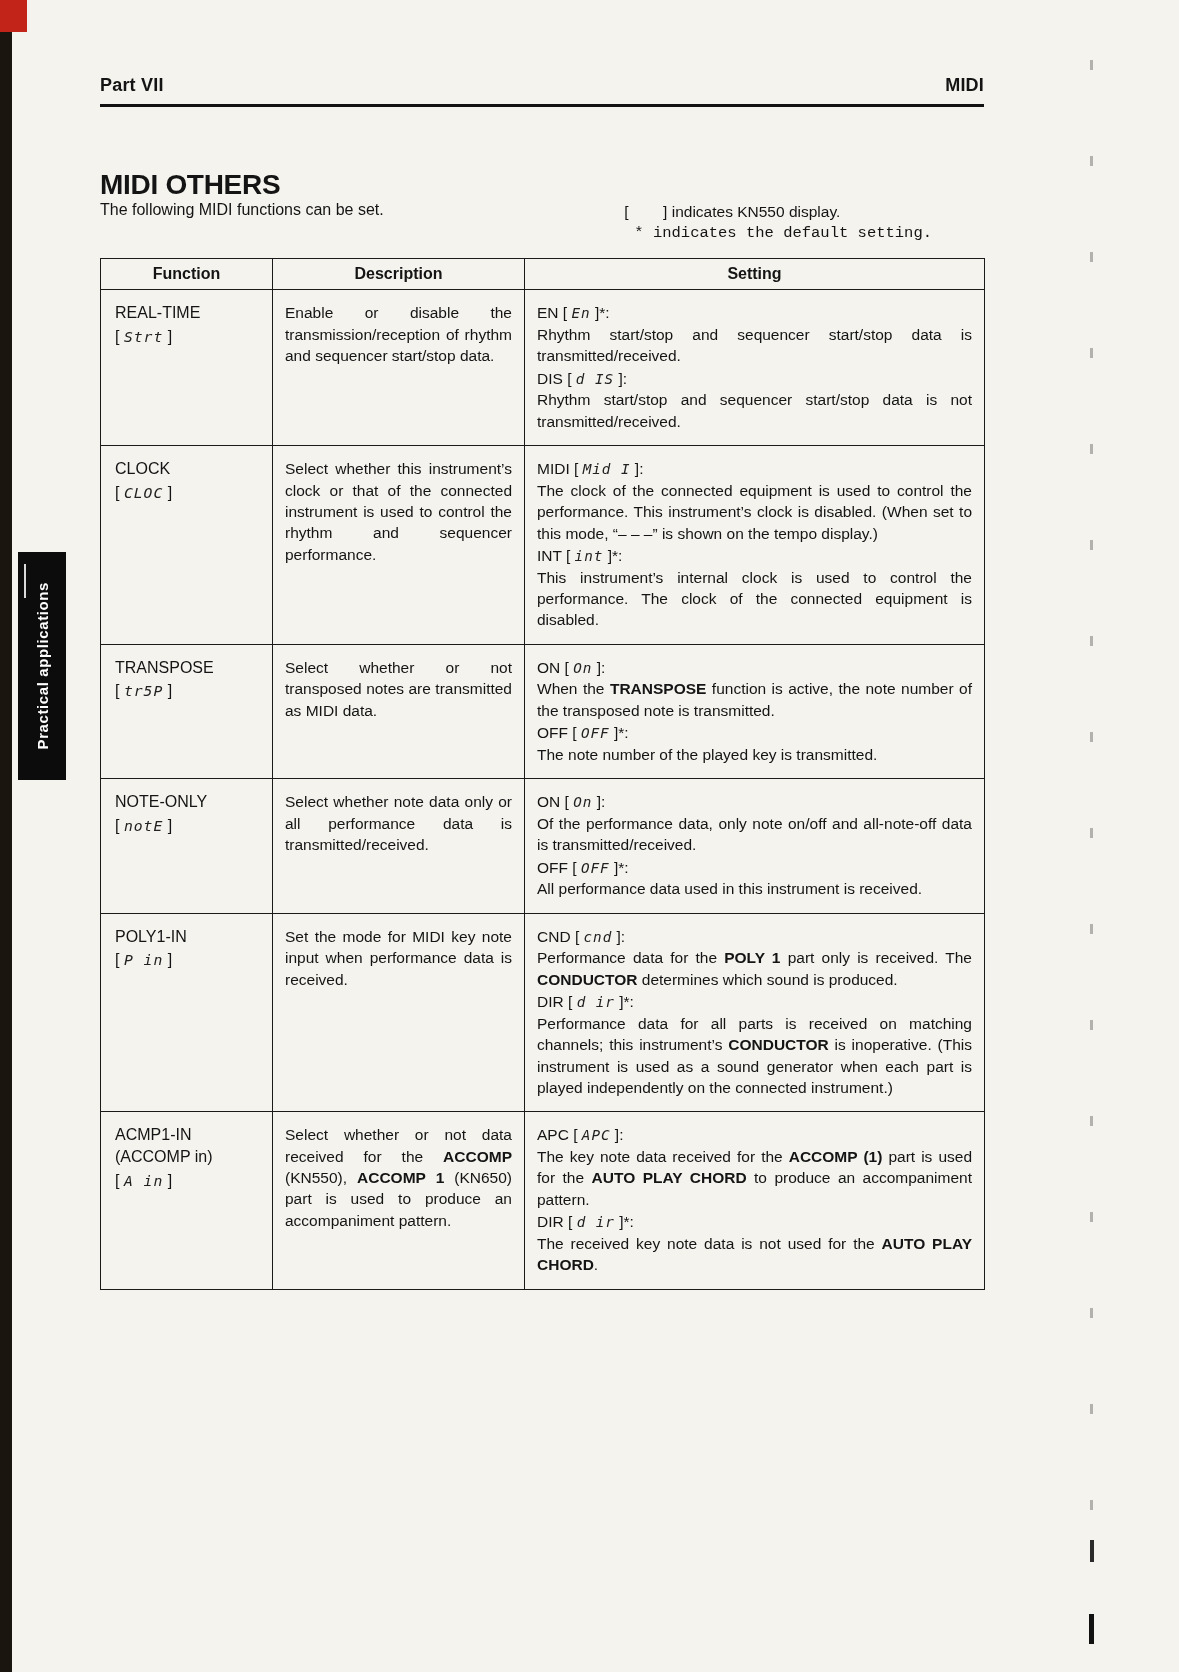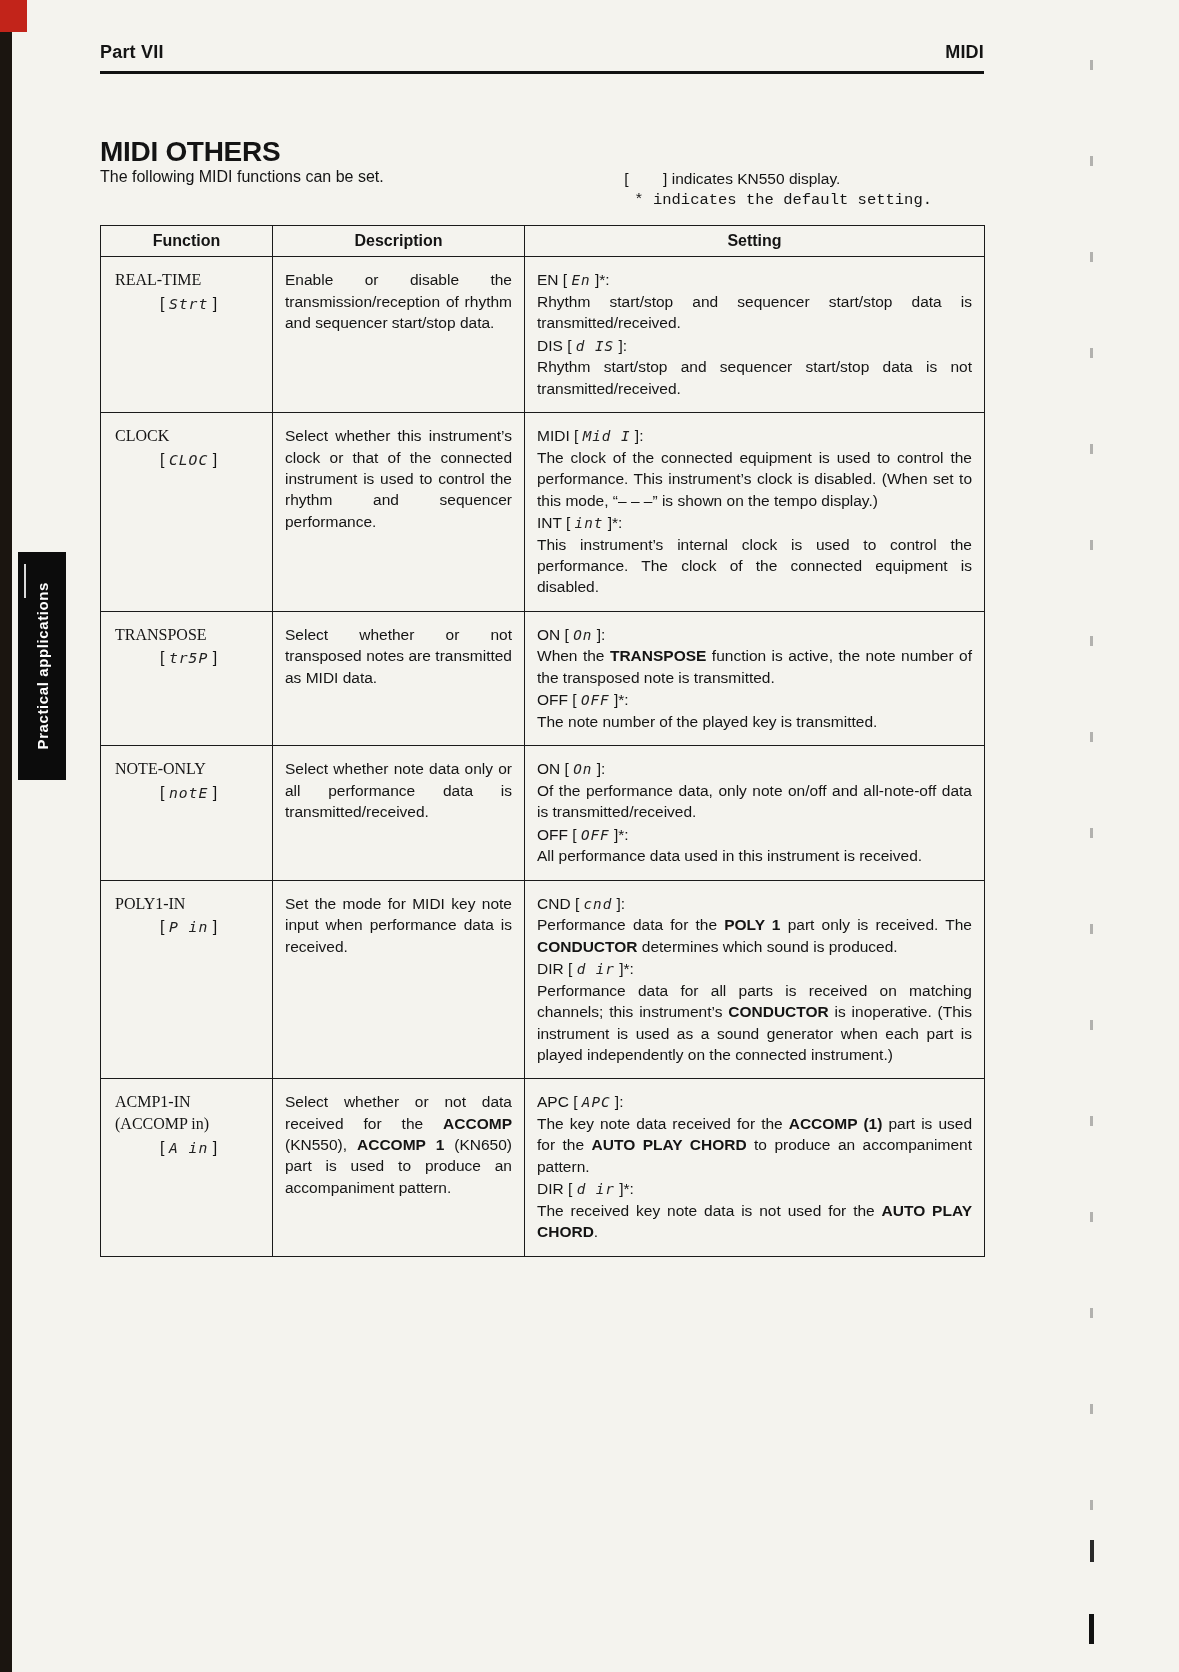--- a/index.html
+++ b/index.html
@@ -18,21 +18,21 @@
     position:absolute; right:86px; top:60px; width:3px; height:1500px;
     background:repeating-linear-gradient(to bottom, rgba(70,70,70,.38) 0 10px, transparent 10px 96px);
   }
   .artifact-dark-1 { position:absolute; right:85px; bottom:110px; width:4px; height:22px; background:#2a2a2a; }
   .artifact-dark-2 { position:absolute; right:85px; bottom:28px; width:5px; height:30px; background:#111; }
 
   .content { position:absolute; left:100px; top:0; width:884px; }
 
   .header-row {
     display:flex; justify-content:space-between; align-items:flex-end;
-    padding-top:42px; border-bottom:3px solid #111; padding-bottom:8px;text-align:right;
+    padding-top:75px; border-bottom:3px solid #111; padding-bottom:8px;text-align:right;
   }
   .header-row span { font-size:18px; font-weight:bold; letter-spacing:0.2px; }
 
   h1.page-title {
     margin-top:62px;
     font-size:28px; font-weight:bold; letter-spacing:-0.3px;
   }
 
   .intro-row { display:flex; justify-content:space-between; align-items:flex-start; }
   .intro-row .intro { font-size:16px; }
@@ -48,22 +48,22 @@
   }
   table.midi th {
     font-size:16px; font-weight:bold; text-align:center; padding:6px 4px;
     background:transparent;
   }
   col.c-fn   { width:172px; }
   col.c-desc { width:252px; }
   col.c-set  { width:460px; }
 
   td.fn-cell { padding:12px 8px 12px 14px; font-size:16px; }
-  .fn-name div { line-height:1.35;font-family:Liberation Serif, serif; }
-  .fn-code { margin-top:2px; line-height:1.35;margin-left:45px; }
+  .fn-name div { line-height:1.35; }
+  .fn-code { margin-top:2px; line-height:1.35; }
 
   td.desc-cell { padding:12px 12px; }
   td.desc-cell p { font-size:15.5px; line-height:1.38; text-align:justify; }
 
   td.set-cell { padding:12px 12px; font-size:15.5px; }
   .set-label { line-height:1.38; }
   .set-text { line-height:1.38; text-align:justify; margin-bottom:1px; }
 
   .lcd {
     font-family:"DejaVu Sans Mono", monospace;

